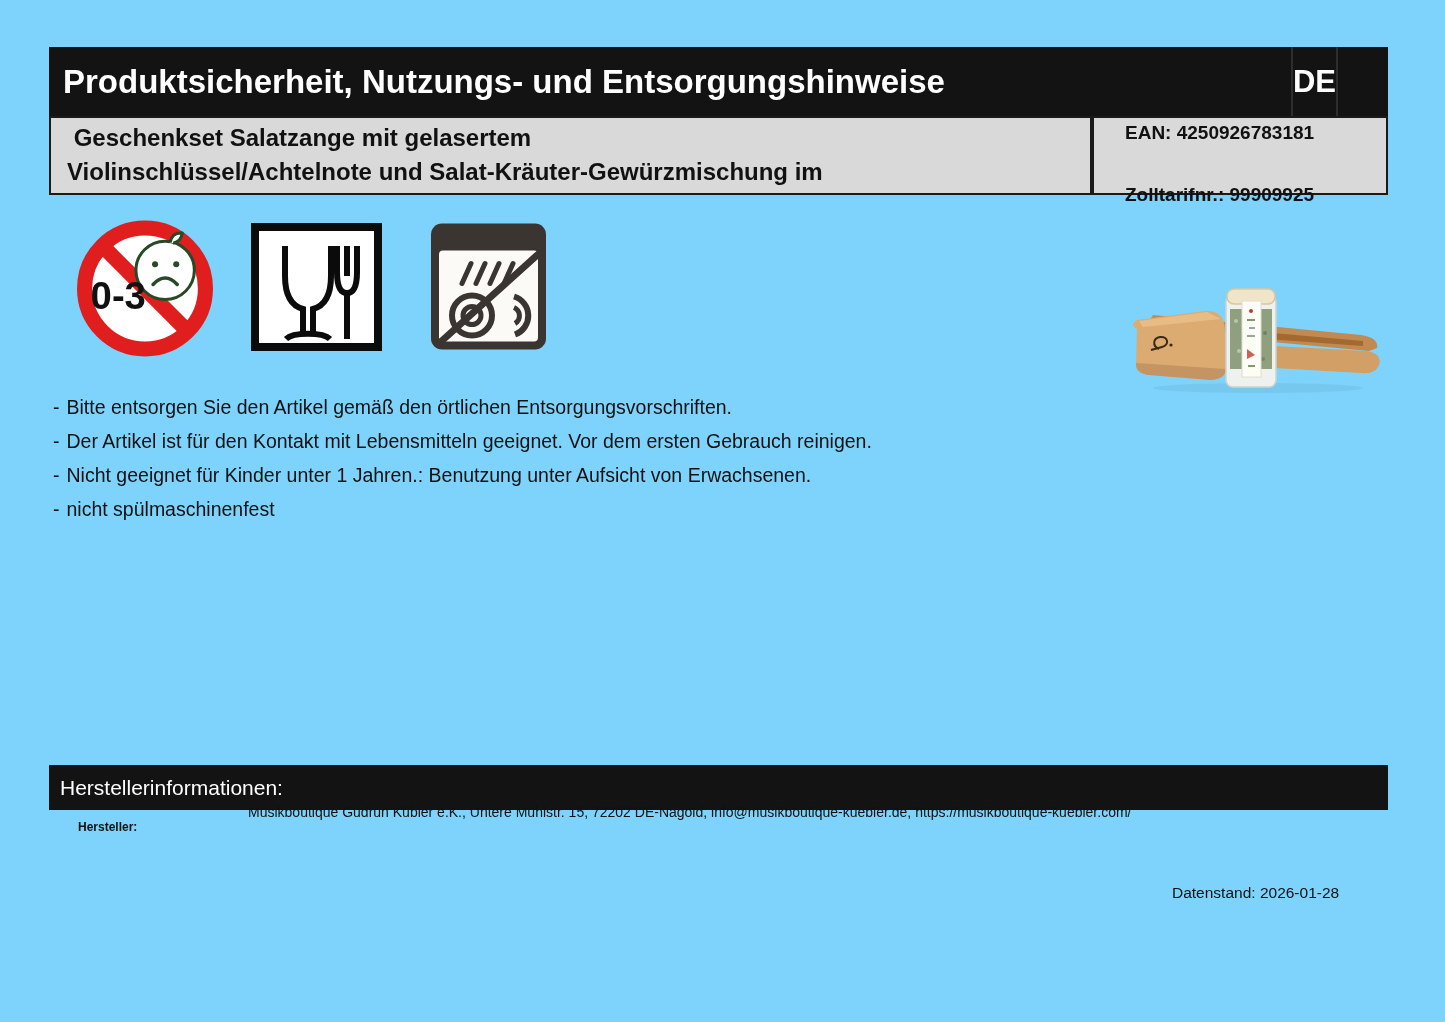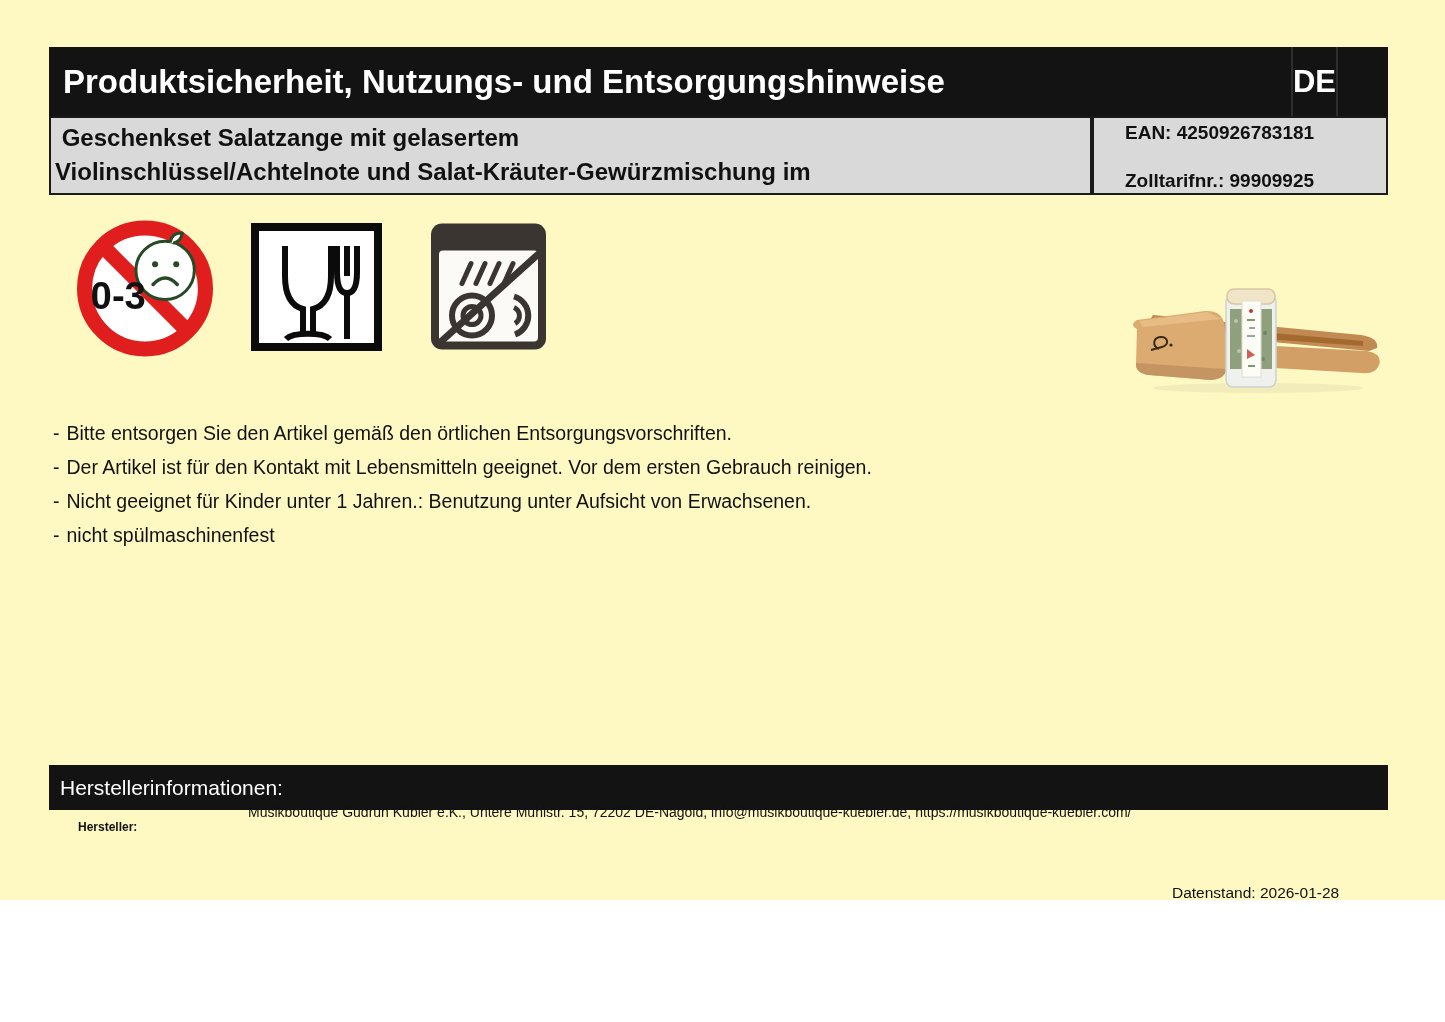--- a/index.html
+++ b/index.html
@@ -1,43 +1,43 @@
 <!DOCTYPE html>
 <html><head>
 <meta charset="utf-8">
 <style>
   html,body{margin:0;padding:0;background:#ffffff;}
-  .page{position:relative;width:1445px;height:900px;background:#fef9c3;
+  .page{position:relative;width:1445px;height:1022px;background:#7dd3fc;
         font-family:"Liberation Sans",sans-serif;color:#111;overflow:hidden;}
 
   
   .header-bar{position:absolute;left:49px;top:47px;width:1339px;height:69px;
               background:#131313;display:flex;align-items:center;box-sizing:border-box;}
   .header-title{color:#fff;font-size:33px;font-weight:700;padding-left:14px;white-space:pre;}
   .de-cell{position:absolute;left:1242px;top:0;width:47px;height:69px;
            border-left:2px solid #2e2e2e;border-right:2px solid #2e2e2e;
            display:flex;align-items:center;justify-content:center;
            color:#fff;font-size:31px;font-weight:700;box-sizing:border-box;}
 
   
   .title-row{position:absolute;left:49px;top:116px;width:1339px;height:79px;display:flex;}
   .product-title-box{width:1043px;height:79px;box-sizing:border-box;background:#d9d9d9;
-                     border:2px solid #1a1a1a;padding:3px 0 0 4px;overflow:visible;}
+                     border:2px solid #1a1a1a;padding:3px 0 0 16px;overflow:visible;}
   .product-title-line{font-size:24px;font-weight:700;line-height:34px;white-space:pre;}
   .ean-box{width:296px;height:79px;box-sizing:border-box;background:#d9d9d9;
            border:2px solid #1a1a1a;padding:4px 16px 0 31px;}
   .ean-line{font-size:19px;font-weight:700;line-height:22px;}
-  .tariff-line{font-size:19px;font-weight:700;line-height:22px;margin-top:26px;}
+  .tariff-line{font-size:19px;font-weight:700;line-height:22px;margin-top:40px;}
 
   
   .icon-abs{position:absolute;}
   .photo-wrap{position:absolute;left:1123px;top:283px;width:270px;height:112px;}
 
   
-  .notes{position:absolute;left:53px;top:390px;width:1150px;margin-top:26px;}
+  .notes{position:absolute;left:53px;top:390px;width:1150px;}
   .note-row{font-size:19.5px;line-height:34px;white-space:pre;}
   .note-dash{margin-right:7px;}
 
   
   .manu-bar{position:absolute;left:49px;top:765px;width:1339px;height:45px;background:#131313;
             display:flex;align-items:center;box-sizing:border-box;}
   .manu-bar-title{color:#fff;font-size:21px;font-weight:400;padding-left:11px;}
   .manu-label{position:absolute;left:78px;top:820px;font-size:12px;font-weight:700;}
   .manu-value{position:absolute;left:248px;top:804px;font-size:14px;}
 

